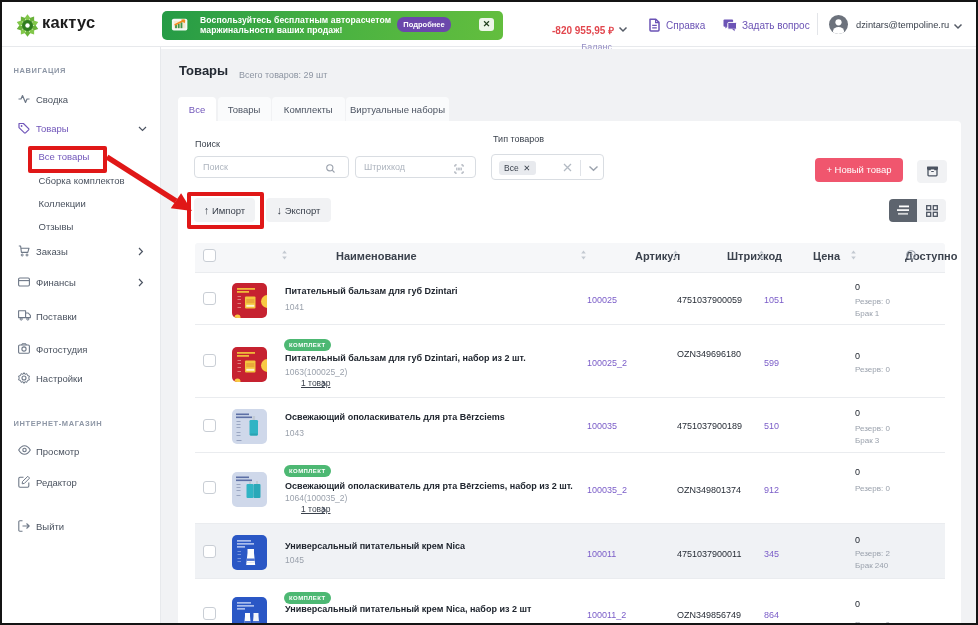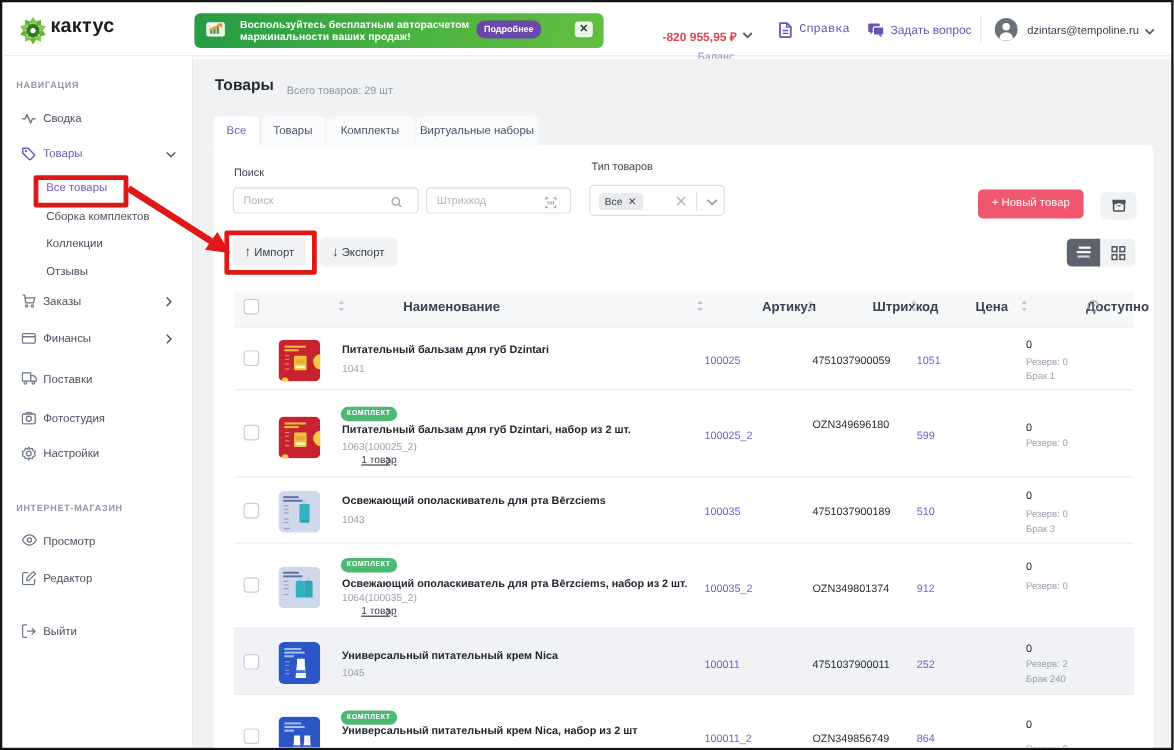--- a/index.html
+++ b/index.html
@@ -10,21 +10,21 @@
 #logotext{position:absolute;left:40px;top:11px;font-size:16.5px;font-weight:bold;color:#1c1c1c;letter-spacing:0.2px;}
 
 #banner{position:absolute;left:160px;top:9px;width:341px;height:29px;border-radius:5px;background:linear-gradient(100deg,#259b46 0%,#4cb341 55%,#63be3e 100%);}
 #bannertxt{position:absolute;left:38px;top:5px;color:#fff;font-size:8.6px;font-weight:bold;line-height:9.8px;letter-spacing:0.1px;}
 #bannerbtn{position:absolute;left:235px;top:6px;width:54px;height:15px;background:#6b47ab;border-radius:7px;color:#fff;font-size:7.5px;font-weight:bold;text-align:center;line-height:15px;}
 #bannerx{position:absolute;left:317px;top:6.6px;width:15px;height:13px;background:#edf5e9;border-radius:3px;color:#1e3c1a;font-size:9px;font-weight:bold;text-align:center;line-height:13px;}
 #balance-lbl{position:absolute;left:528px;top:12px;width:82px;text-align:right;font-size:9px;color:#968fc5;margin-top:28px;}
 #balance-val{position:absolute;left:528px;top:21px;width:84px;text-align:right;font-size:10px;font-weight:bold;color:#e2474e;}
 .chev{stroke:#555b66;stroke-width:1.5;fill:none;}
 #hdr-help{position:absolute;left:646px;top:16px;}
-#hdr-help-t{position:absolute;left:664px;top:18px;font-size:10px;color:#6b53b5;font-family:Liberation Mono, monospace;}
+#hdr-help-t{position:absolute;left:664px;top:18px;font-size:10px;color:#6b53b5;}
 #hdr-ask{position:absolute;left:721px;top:17px;}
 #hdr-ask-t{position:absolute;left:740px;top:18px;font-size:10px;color:#6b53b5;}
 #hdr-div{position:absolute;left:815px;top:11px;width:1px;height:22px;background:#e3e5e9;}
 #avatar{position:absolute;left:827px;top:13px;width:19px;height:19px;border-radius:50%;background:#6c727c;overflow:hidden;}
 #email{position:absolute;left:854px;top:18px;font-size:9.3px;color:#3a414c;}
 
 #sidebar{position:absolute;left:0;top:45px;width:159px;height:578px;background:#fff;border-right:1px solid #e7e9ec;}
 .side-h{position:absolute;left:11.5px;font-size:7.5px;font-weight:bold;color:#8e97a6;letter-spacing:0.6px;}
 .side-item{position:absolute;left:34px;font-size:9.5px;color:#49515e;}
 .side-item.purple{color:#7156ba;}
@@ -413,21 +413,21 @@
               <rect x="5.5" y="23" width="3.5" height="0.9" fill="#7e9ade"></rect>
               <rect x="5.5" y="26" width="3.5" height="0.9" fill="#7e9ade"></rect>
               <path d="M15.5 14 h6.5 v4 l1.2 12 h-9 l1.3 -12 z" fill="#fdfdfd"></path>
               <rect x="14.6" y="23.5" width="8.2" height="2.4" fill="#4a6fce"></rect>
               <rect x="14.8" y="27" width="7.8" height="1" fill="#dfe5f2"></rect>
             </svg></div>
         <div class="nm" style="top:17px">Универсальный питательный крем Nica</div>
         <div class="cd" style="top:31px">1045</div>
         <div class="art" style="top:25px">100011</div>
         <div class="bar" style="top:25px">4751037900011</div>
-        <div class="prc" style="top:25px">252</div>
+        <div class="prc" style="top:25px">345</div>
         <div class="av0" style="top:11px">0</div>
         <div class="avs" style="top:25px">Резерв: 2</div>
         <div class="avs" style="top:37px">Брак 240</div>
       </div>
       <div class="trow" style="height:47px">
         <div class="cb" style="top:28px"></div>
         <div class="pimg" style="top:18px"><svg width="35" height="35">
               <rect width="35" height="35" fill="#2a57c5"></rect>
               <rect x="5" y="5" width="14" height="1.7" fill="#a9bcec"></rect>
               <rect x="5" y="8" width="17" height="1.7" fill="#a9bcec"></rect>

